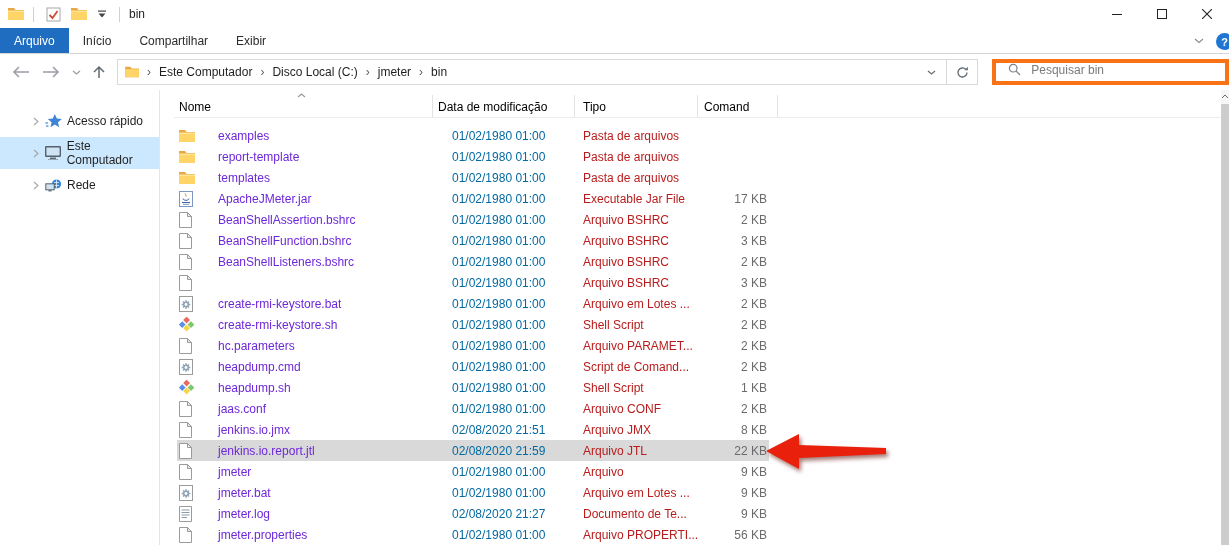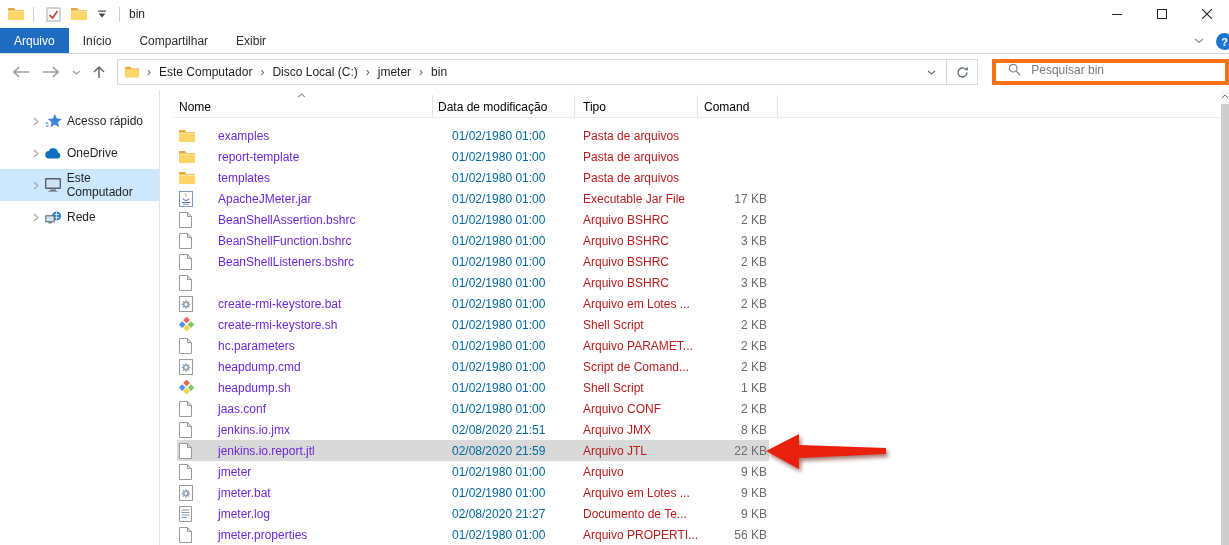--- a/index.html
+++ b/index.html
@@ -233,33 +233,20 @@
           <svg width="17" height="15" viewBox="0 0 17 15">
             <path fill="#3f84d6" d="M9.8 0l2 4.6 5 .4-3.8 3.3 1.1 4.9-4.3-2.6-4.3 2.6 1.1-4.9L2.8 5l5-.4z"></path>
             <g stroke="#3f84d6" stroke-width="1.2">
               <line x1="0.5" y1="9" x2="3" y2="9"></line>
               <line x1="1" y1="12" x2="3.5" y2="12"></line>
             </g>
           </svg>
         </span>
         <span class="side-label">Acesso rápido</span>
       </div>
-      <div class="side-item">
-        <span class="side-chevron">
-          <svg width="6" height="9">
-            <path d="M1 1l4 3.5L1 8" stroke="#a6a6a6" stroke-width="1.1" fill="none"></path>
-          </svg>
-        </span>
-        <span class="side-icon">
-          <svg width="17" height="11" viewBox="0 0 17 11">
-            <path fill="#0e6fc1" d="M4.2 10.5a3.7 3.7 0 01-.4-7.4A4.8 4.8 0 0113 4.4a3.1 3.1 0 01-.3 6.1z"></path>
-          </svg>
-        </span>
-        <span class="side-label">OneDrive</span>
-      </div>
       <div class="side-item selected">
         <span class="side-chevron">
           <svg width="6" height="9">
             <path d="M1 1l4 3.5L1 8" stroke="#a6a6a6" stroke-width="1.1" fill="none"></path>
           </svg>
         </span>
         <span class="side-icon">
           <svg width="16" height="14" viewBox="0 0 16 14">
             <rect x="0.7" y="0.7" width="14.6" height="9.6" rx="0.5" fill="#cfe3f3" stroke="#55606b" stroke-width="1.4"></rect>
             <rect x="5" y="11.6" width="6" height="1.3" fill="#55606b"></rect>

